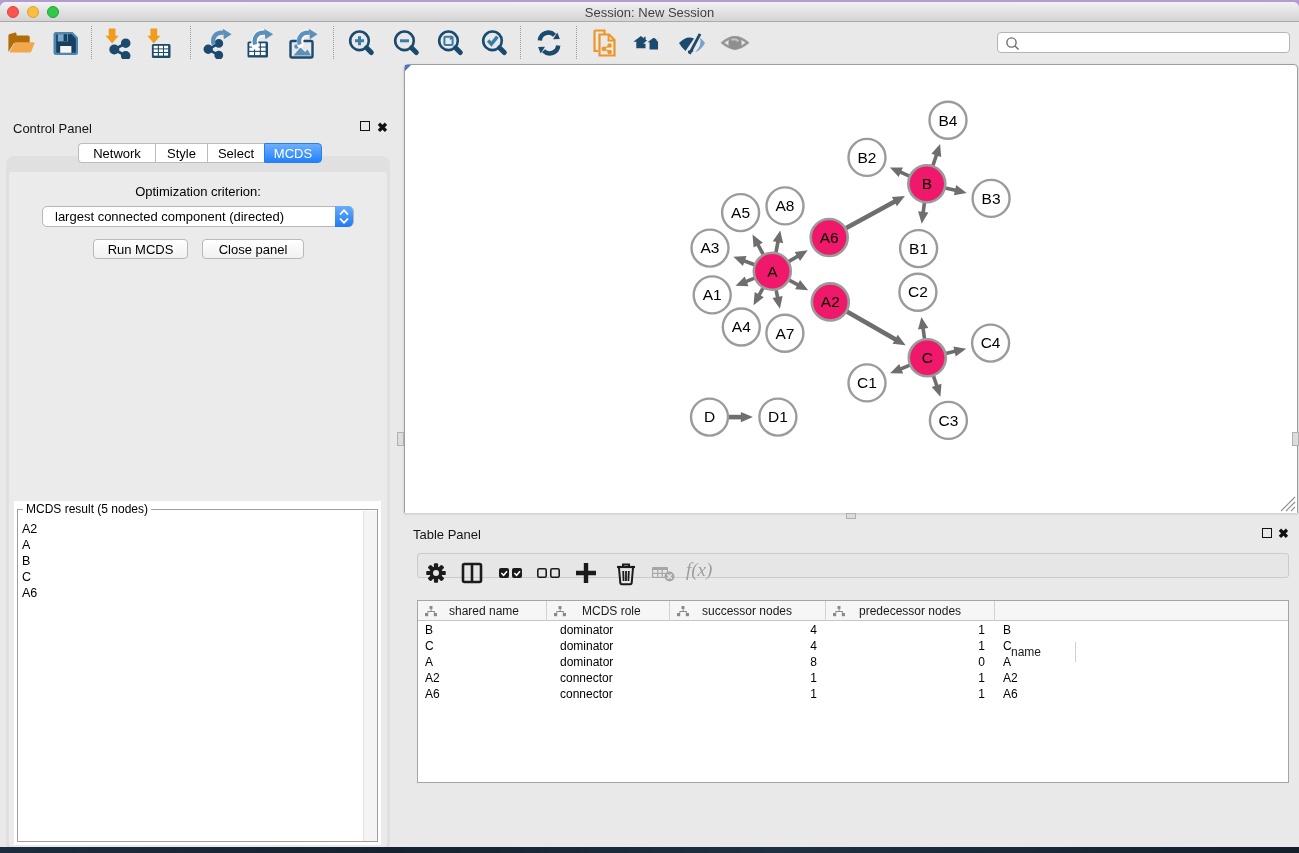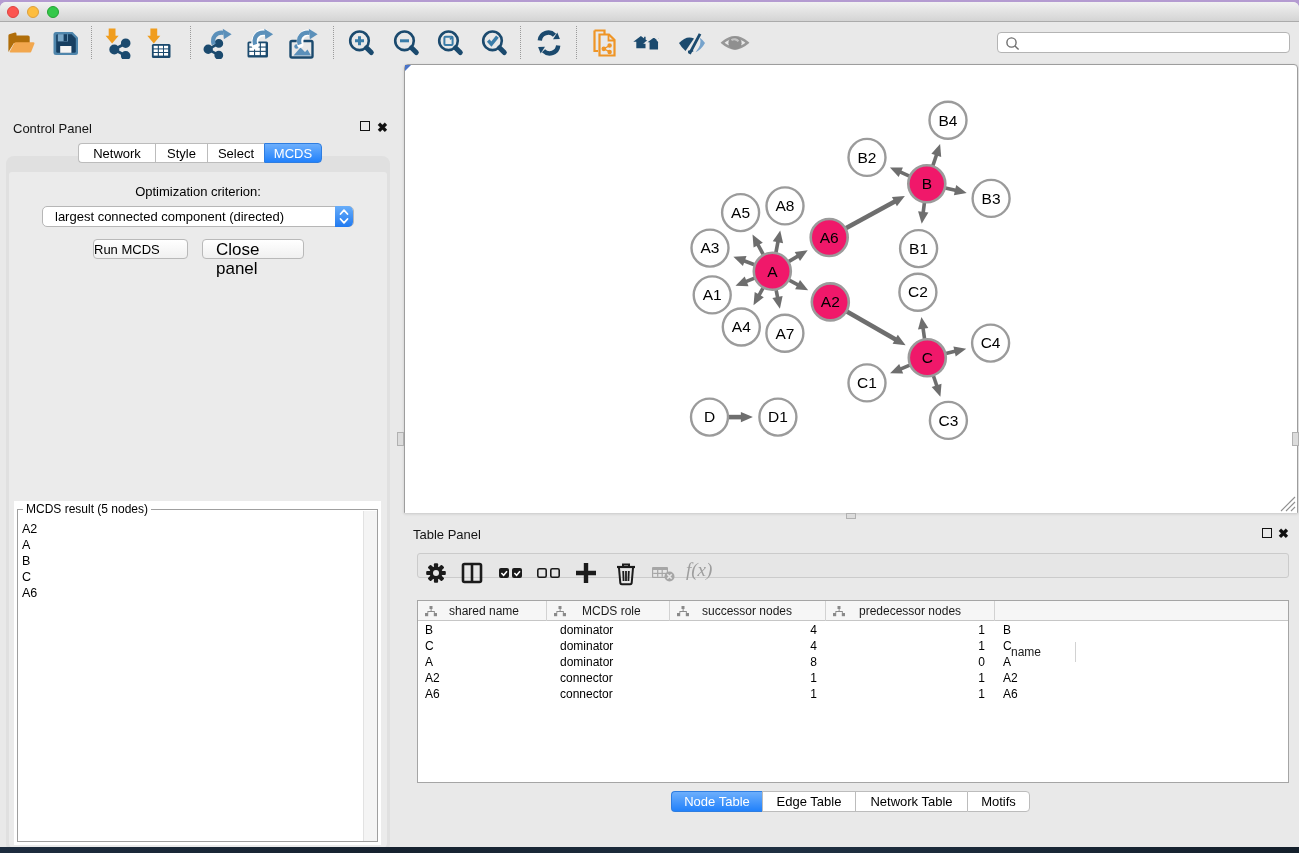--- a/index.html
+++ b/index.html
@@ -52,20 +52,21 @@
 svg { display:block; }
 .icon { position:absolute; }
 </style>
 </head>
 <body>
 <div id="win">
   <div id="titlebar">
     <div class="tl r"></div>
       <div class="tl y"></div>
       <div class="tl g"></div>
+    <div class="title">Session: New Session</div>
   </div>
   <div id="toolbar">
 <div class="tsep" style="left:91px;"></div>
       <div class="tsep" style="left:190px;"></div>
       <div class="tsep" style="left:333px;"></div>
       <div class="tsep" style="left:520px;"></div>
       <div class="tsep" style="left:576px;"></div>
 <svg class="ticon" style="left:6px;" width="32" height="32" viewBox="0 0 32 32">
         <path d="M2.4 25 V8.5 Q2.4 7 3.9 7 L9 5.6 Q10.5 5.6 10.5 7 V8.5 L22 8.5 Q23.7 8.5 23.7 10 V16 L8 16 L2.4 25 Z" fill="#b06e0a"></path>
 <path d="M8.2 16.2 Q8.8 15.2 10 15.2 H27.3 Q29 15.2 28.4 16.8 L25.3 24.4 Q24.8 25.6 23.4 25.6 H4.8 Q3.2 25.6 3.9 24.2 Z" fill="#f2a74e"></path>
@@ -220,22 +221,22 @@
       </div>
       <div style="position:absolute;left:42px;top:92px;width:312px;height:21px;background:#fff;border:1px solid #b6b6b6;border-radius:5px;">
         <div style="position:absolute;left:12px;top:2px;font-size:13px;color:#000;">largest connected component (directed)</div>
         <div style="position:absolute;right:0;top:-1px;width:18px;height:21px;background:linear-gradient(#68aefa,#2079f0);border-radius:0 5px 5px 0;">
           <svg width="18" height="21" viewBox="0 0 18 21">
               <path d="M5.5 8 L9 4.2 L12.5 8" stroke="#fff" stroke-width="1.8" fill="none" stroke-linecap="round" stroke-linejoin="round"></path>
               <path d="M5.5 13 L9 16.8 L12.5 13" stroke="#fff" stroke-width="1.8" fill="none" stroke-linecap="round" stroke-linejoin="round"></path>
             </svg>
         </div>
       </div>
-      <div style="position:absolute;left:93px;top:125px;width:95px;height:20px;background:linear-gradient(#fff,#f0f0f0);border:1px solid #b9b9b9;border-radius:4px;font-size:13px;line-height:19px;">Run MCDS</div>
-      <div style="position:absolute;left:202px;top:125px;width:102px;height:20px;background:linear-gradient(#fff,#f0f0f0);border:1px solid #b9b9b9;border-radius:4px;text-align:left;font-size:17px;line-height:19px;padding-left:13px;">Close panel</div>
+      <div style="position:absolute;left:93px;top:125px;width:95px;height:20px;background:linear-gradient(#fff,#f0f0f0);border:1px solid #b9b9b9;border-radius:4px;text-align:center;font-size:13px;line-height:19px;">Run MCDS</div>
+      <div style="position:absolute;left:202px;top:125px;width:102px;height:20px;background:linear-gradient(#fff,#f0f0f0);border:1px solid #b9b9b9;border-radius:4px;text-align:center;font-size:13px;line-height:19px;">Close panel</div>
       <div id="mcdsbox" style="position:absolute;left:14px;top:387px;width:367px;height:344px;background:#fff;">
         <div style="position:absolute;left:3px;top:8px;width:361px;height:333px;border:1px solid #9f9f9f;"></div>
         <div style="position:absolute;left:9px;top:1px;background:#fff;padding:0 3px;font-size:12px;color:#000;">MCDS result (5 nodes)</div>
         <div style="position:absolute;left:349px;top:10px;width:14px;height:330px;background:#f4f4f4;border-left:1px solid #e2e2e2;"></div>
         <div style="position:absolute;left:8px;top:20px;font-size:12.5px;line-height:16px;color:#000;">A2<br>A<br>B<br>C<br>A6</div>
       </div>
     </div>
     <div id="netwin">
       <svg width="6" height="6" style="position:absolute;left:0;top:0;z-index:3;">
           <path d="M0 0 H6 L0 6 Z" fill="#4a74c9"></path>
@@ -471,22 +472,16 @@
 <div class="cell" style="left:585px;">A2</div>
 </div>
 <div class="row" style="top:85px;">
 <div class="cell" style="left:7px;">A6</div>
 <div class="cell" style="left:142px;">connector</div>
 <div class="cell num" style="left:252px;width:147px;">1</div>
 <div class="cell num" style="left:408px;width:159px;">1</div>
 <div class="cell" style="left:585px;">A6</div>
 </div>
       </div>
-      <div id="btabs">
-        <div class="btab sel" style="width:91px;">Node Table</div>
-        <div class="btab" style="width:93px;">Edge Table</div>
-        <div class="btab" style="width:112px;">Network Table</div>
-        <div class="btab" style="width:63px;">Motifs</div>
-      </div>
     </div>
   </div>
 </div>
 <div id="bottomdark"></div>
 
 </body></html>

